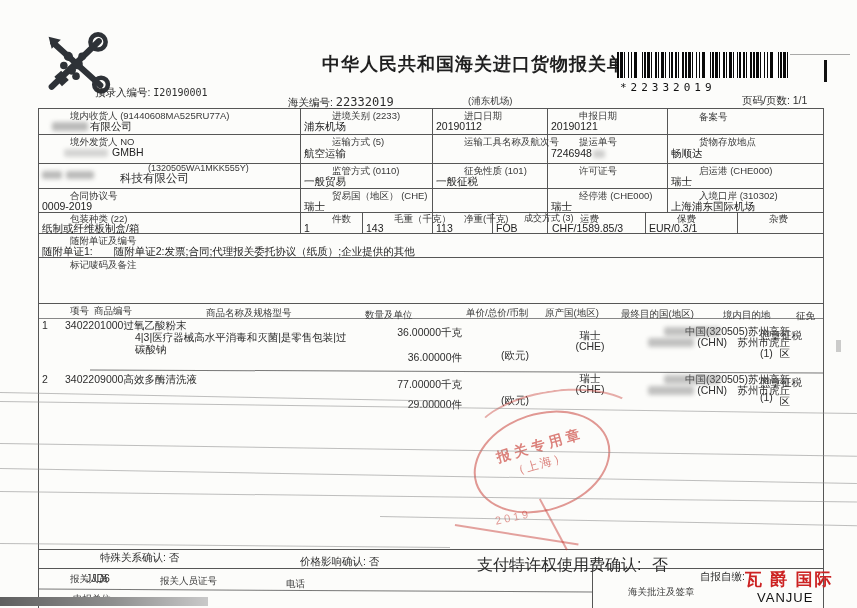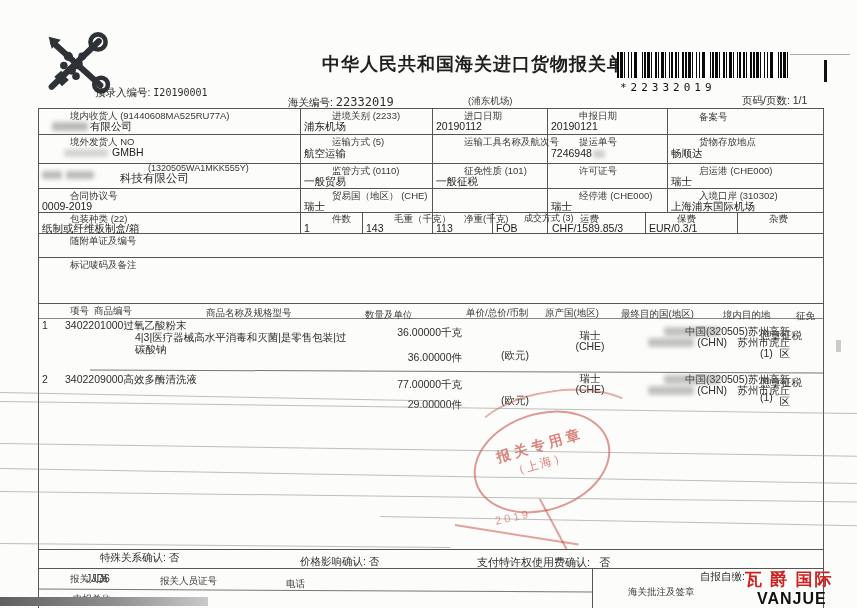--- a/index.html
+++ b/index.html
@@ -154,20 +154,21 @@
   <div class="t val" style="left:436px;top:223px">113</div>
   <div class="t lbl" style="left:496px;top:214px;font-size:9px">成交方式 (3)</div>
   <div class="t val" style="left:496px;top:223px">FOB</div>
   <div class="t lbl" style="left:552px;top:214px">运费</div>
   <div class="t val" style="left:552px;top:223px">CHF/1589.85/3</div>
   <div class="t lbl" style="left:649px;top:214px">保费</div>
   <div class="t val" style="left:649px;top:223px">EUR/0.3/1</div>
   <div class="t lbl" style="left:741px;top:214px">杂费</div>
 
   <div class="t lbl" style="left:42px;top:236px">随附单证及编号</div>
+  <div class="t val" style="left:42px;top:246px">随附单证1:　　随附单证2:发票;合同;代理报关委托协议（纸质）;企业提供的其他</div>
 
   <div class="t lbl" style="left:42px;top:260px">标记唛码及备注</div>
 
   <div class="t lbl" style="left:42px;top:306px">项号</div>
   <div class="t lbl" style="left:66px;top:306px">商品编号</div>
   <div class="t lbl" style="left:178px;top:308px">商品名称及规格型号</div>
   <div class="t lbl" style="left:337px;top:310px">数量及单位</div>
   <div class="t lbl" style="left:438px;top:308px">单价/总价/币制</div>
   <div class="t lbl" style="left:517px;top:308px">原产国(地区)</div>
   <div class="t lbl" style="left:593px;top:309px">最终目的国(地区)</div>
@@ -227,32 +228,32 @@
   <div class="scanline" style="left:0;top:543px;width:450px;transform:rotate(.5deg)"></div>
 
   <div class="t" style="left:100px;top:552px;font-size:10.5px">
     <span>特殊关系确认:</span>
     <span>否</span>
   </div>
   <div class="t" style="left:300px;top:556px;font-size:10.5px">
     <span>价格影响确认:</span>
     <span>否</span>
   </div>
-  <div class="t" style="left:477px;top:557px;font-size:11px">
+  <div class="t" style="left:477px;top:557px;font-size:16px">
     <span>支付特许权使用费确认:</span>
     <span style="padding-left:6px">否</span>
   </div>
 
   <div class="t lbl" style="left:42px;top:574px">报关人员</div>
   <div class="t val" style="left:86px;top:573px">JJD6</div>
   <div class="t lbl" style="left:132px;top:576px">报关人员证号</div>
   <div class="t lbl" style="left:258px;top:579px">电话</div>
   <div class="t" style="left:520px;top:621px;font-size:10px">申报单位（签章）</div>
   <div class="t lbl" style="left:600px;top:587px">海关批注及签章</div>
   <div class="t lbl" style="left:45px;top:594px">申报单位</div>
   <div class="t" style="left:700px;top:571px;font-size:10.5px">自报自缴:</div>
 
   <div class="t" style="left:745px;top:571px;font-size:17px;font-weight:bold;color:#c22;letter-spacing:2px;font-family:'Liberation Serif','DejaVu Serif',serif">瓦 爵 国际</div>
-  <div class="t" style="left:757px;top:591px;font-size:16px;font-weight:bold;color:#111;letter-spacing:1px">VANJUE</div>
+  <div class="t" style="left:757px;top:591px;font-size:13px;font-weight:normal;color:#111;letter-spacing:1px">VANJUE</div>
 
   <div style="position:absolute;left:0;top:597px;width:208px;height:9px;background:linear-gradient(90deg,#5f5f5f,#8f8f8f 55%,#c9c9c9);filter:blur(.6px)"></div>
   <div style="position:absolute;left:836px;top:340px;width:5px;height:12px;background:#999;opacity:.5"></div>
 </div>
 
 </body></html>

